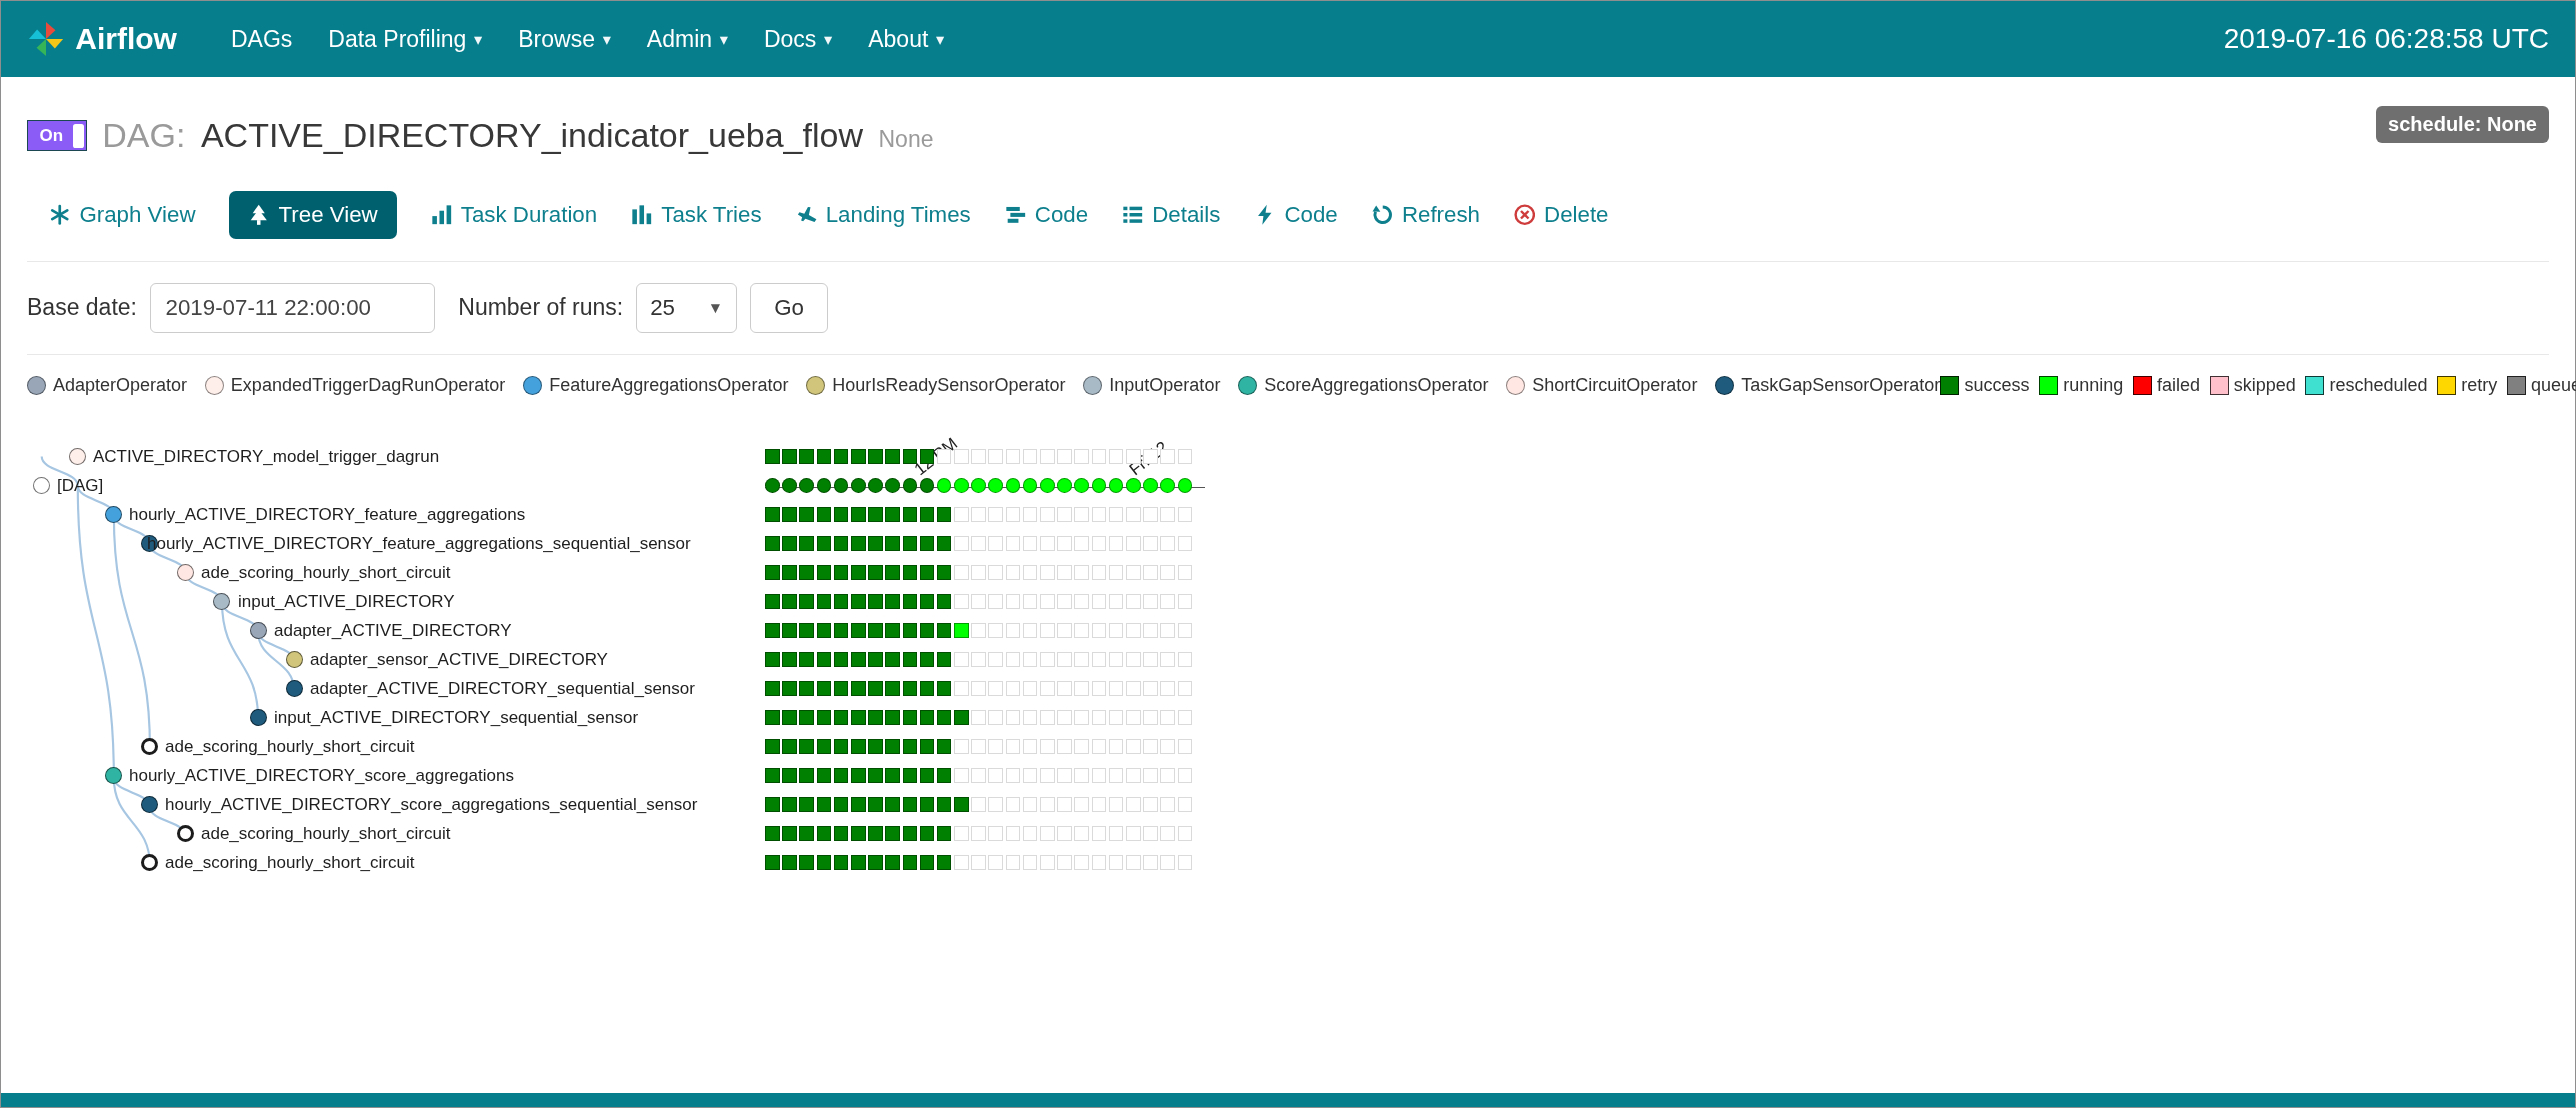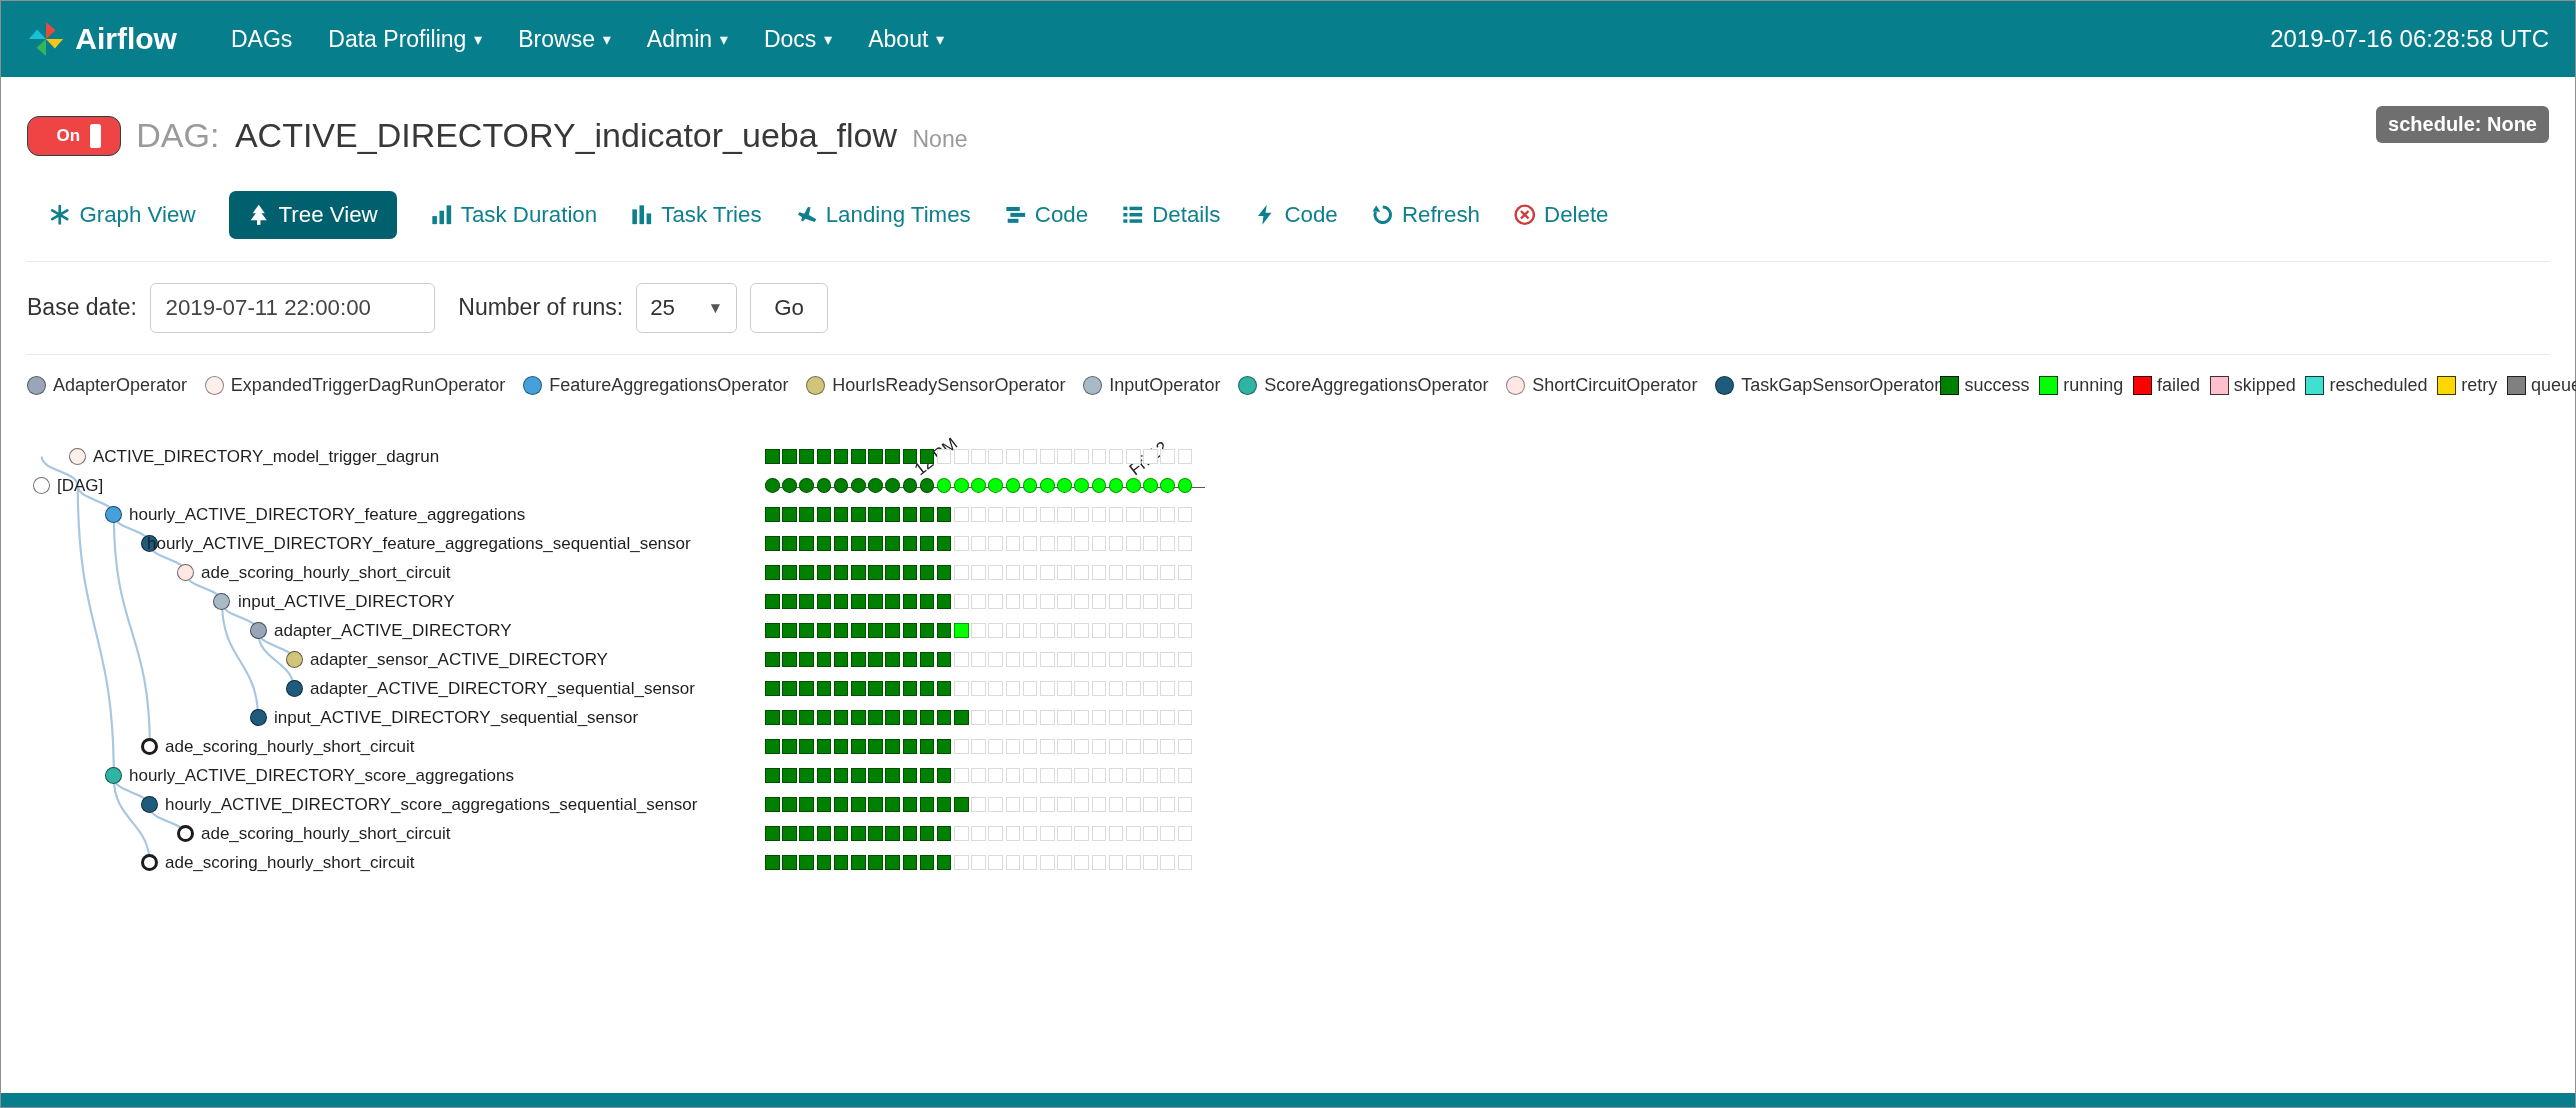--- a/index.html
+++ b/index.html
@@ -8,26 +8,26 @@
   .page{width:2576px;height:1108px;border:1.7px solid #8e8e8e;position:relative;background:#fff}
 
   
   .navbar{height:76px;background:#067e8c;display:flex;align-items:center;padding:0 26px;color:#fff}
   .brand{display:flex;align-items:center;gap:10.3px;margin-right:36px;text-decoration:none}
   .logo svg{width:38px;height:38px;display:block}
   .brand-name{font-size:30px;font-weight:bold;color:#ffffff}
   .menu{display:flex;align-items:center;height:76px}
   .nav-item{display:flex;align-items:center;gap:7.7px;padding:0 18px;font-size:23px;color:#fff;text-decoration:none;height:76px;cursor:pointer}
   .caret{font-size:16.3px;opacity:.95}
-  .clock{margin-left:auto;font-size:24px;color:#fff}
+  .clock{margin-left:auto;font-size:28px;color:#fff}
 
   
   .content{padding:27.5px 26px 0 26px;position:relative}
   .title-row{display:flex;align-items:center;gap:15.5px;position:relative;height:62px}
-  .toggle{display:flex;align-items:center;background:#ef4444;border:1.7px solid #1c4852;border-radius:12px;height:31px;padding:19px;cursor:pointer}
+  .toggle{display:flex;align-items:center;background:#8b5cf6;border:1.7px solid #1c4852;border-radius:0;height:31px;padding:2px;cursor:pointer}
   .toggle-on{color:#fff;font-size:17px;font-weight:bold;padding:0 9.5px}
   .toggle-knob{width:11.2px;height:24px;background:#fff;border-radius:2.6px}
   .dag-prefix{font-size:34px;color:#9a9a9a;font-weight:normal}
   .dag-title{font-size:34px;color:#383838;font-weight:normal}
   .dag-sub{font-size:23px;color:#9a9a9a;margin-top:8.6px}
   .schedule-badge{position:absolute;right:0;top:1.7px;background:#6f6f6f;color:#fff;font-weight:bold;font-size:20px;padding:6.9px 12px;border-radius:6px}
 
   
   .tabs{display:flex;align-items:center;gap:34px;margin:22.3px 0 0 22.3px;height:52px}
   .tab{display:flex;align-items:center;gap:8.6px;font-size:22.3px;color:#0d7f8d;text-decoration:none;cursor:pointer}

